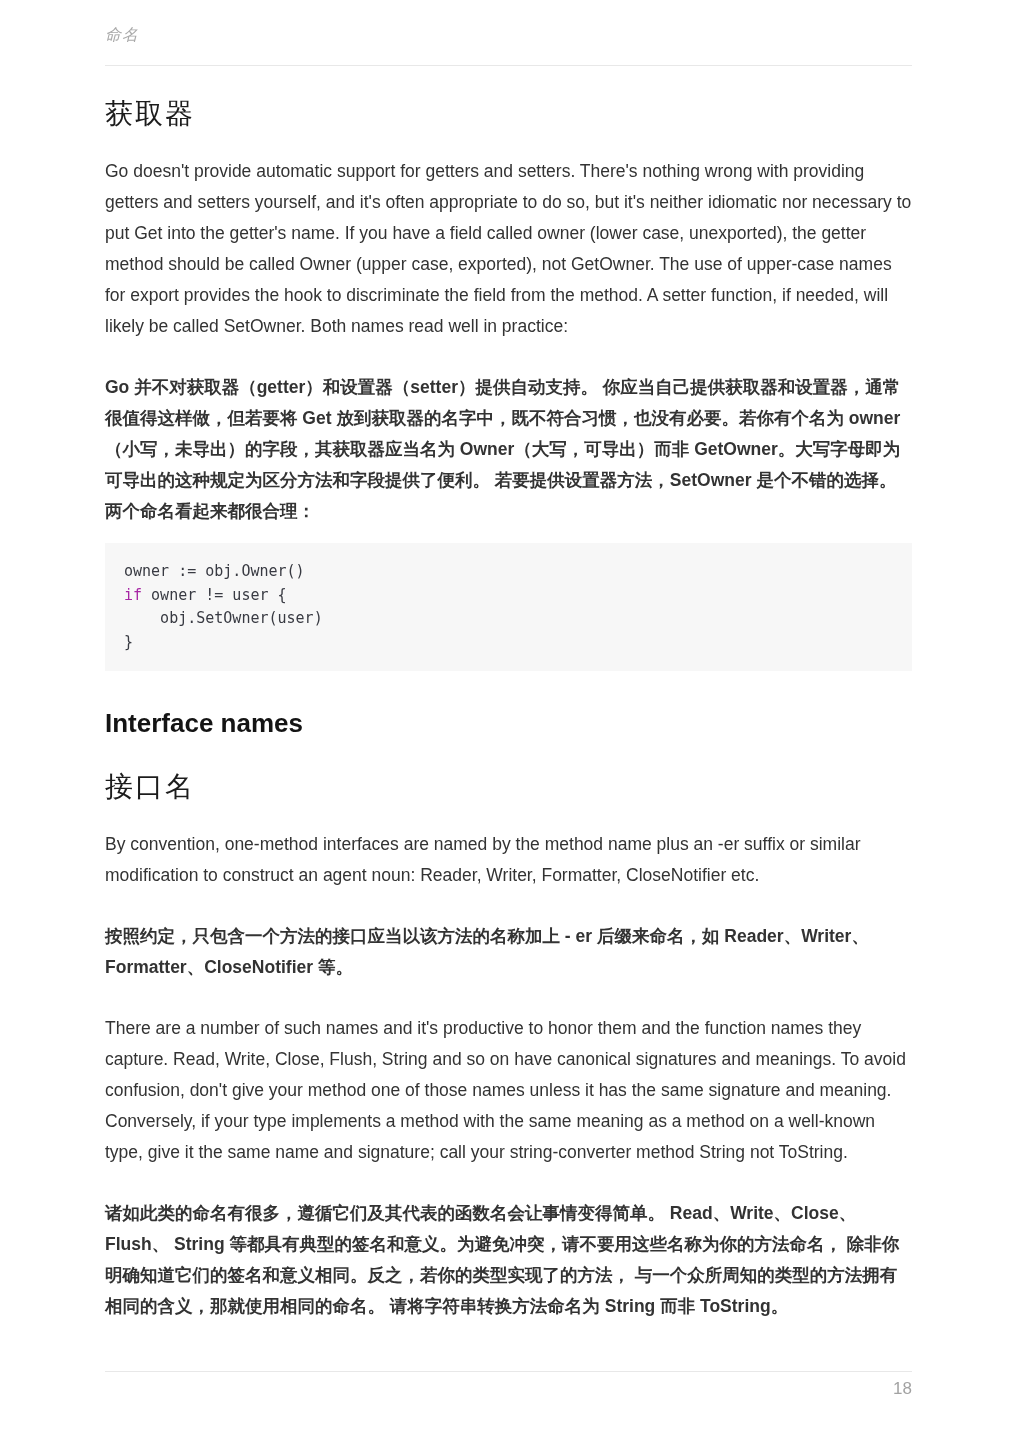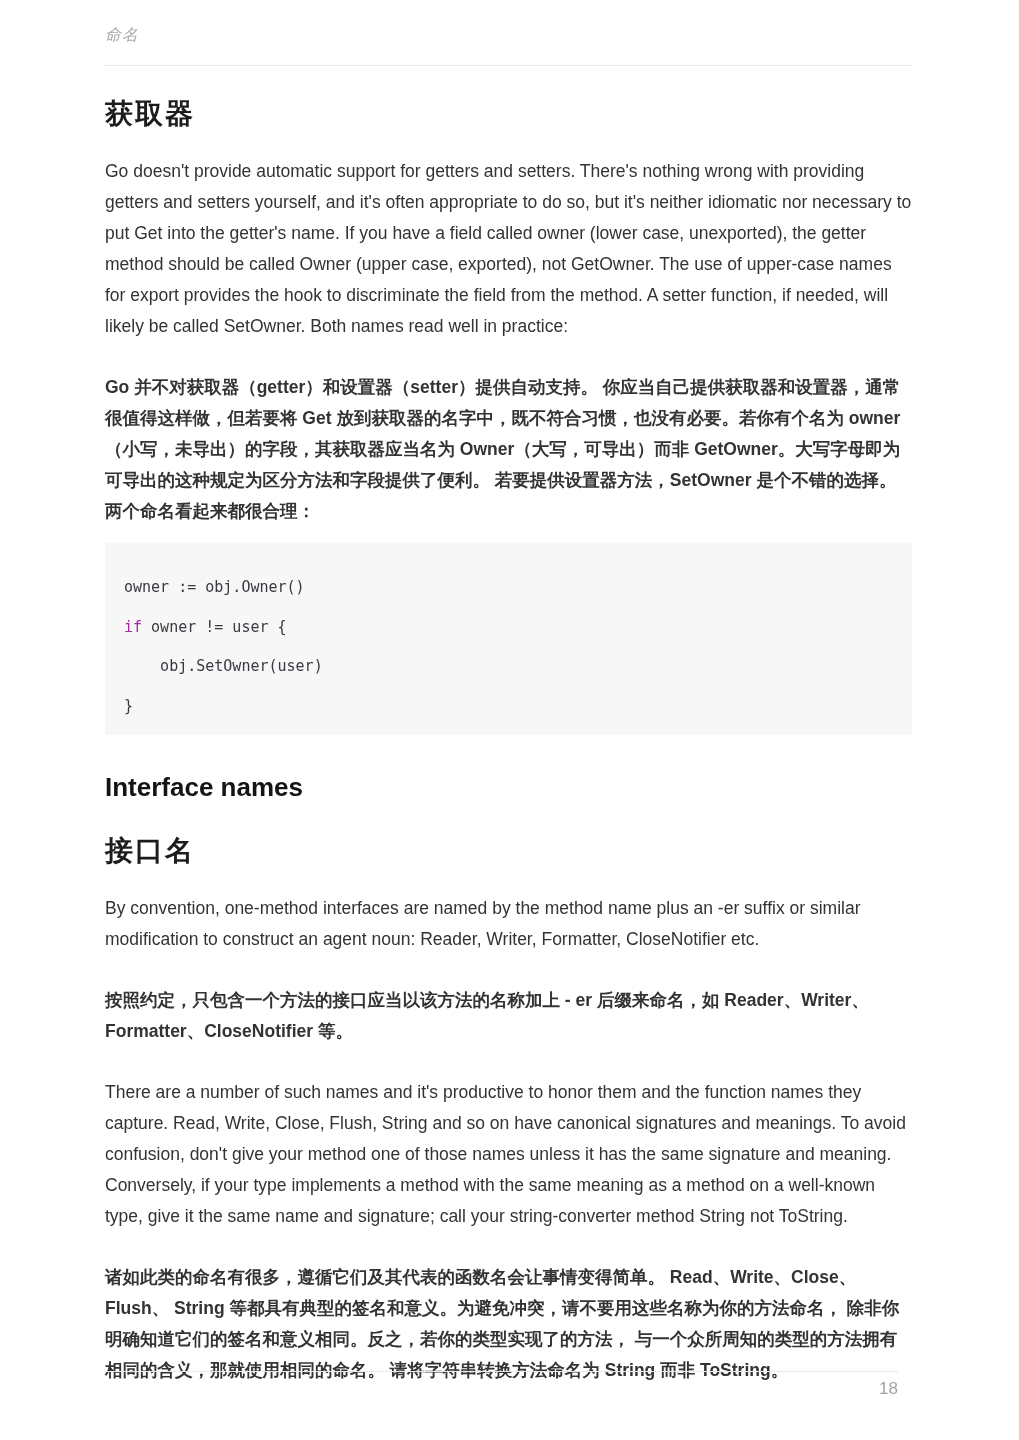--- a/index.html
+++ b/index.html
@@ -33,21 +33,21 @@
     font-style: italic;
     font-size: 16px;
     color: #a9a9a9;
     letter-spacing: 1px;
   }
 
   
   h2.kai-heading {
     margin: 30px 0 0 0;
     font-family: "Liberation Serif", "DejaVu Serif", serif;
-    font-weight: 700;
+    font-weight: 400;
     font-size: 28px;
     line-height: 36px;
     color: #1c1c1c;
     letter-spacing: 2px;
   }
   h1.sans-heading {
     margin: 36px 0 0 0;
     font-family: "Liberation Sans", sans-serif;
     font-weight: 700;
     font-size: 26px;
@@ -75,29 +75,29 @@
   pre.code-block {
     margin: 16px 0 0 0;
     padding: 17px 19px;
     background: #f7f7f7;
     font-family: "DejaVu Sans Mono", "Liberation Mono", monospace;
     font-size: 15px;
     line-height: 23.5px;
     color: #383a42;
     white-space: pre;
   }
-  pre.code-block .code-line { min-height: 23.5px; margin-top: 16px; }
+  pre.code-block .code-line { min-height: 23.5px; }
   .tok-plain   { color: #383a42; }
   .tok-keyword { color: #a626a4; }
 
   
   .footer {
     position: absolute;
     left: 105px;
-    right: 121px;
+    right: 107px;
     top: 1371px;
     border-top: 1px solid #e8e8e8;
   }
   .footer .page-number {
     padding-top: 7px;
     text-align: right;
     font-size: 17px;
     color: #a2a2a2;
   }
 </style>

